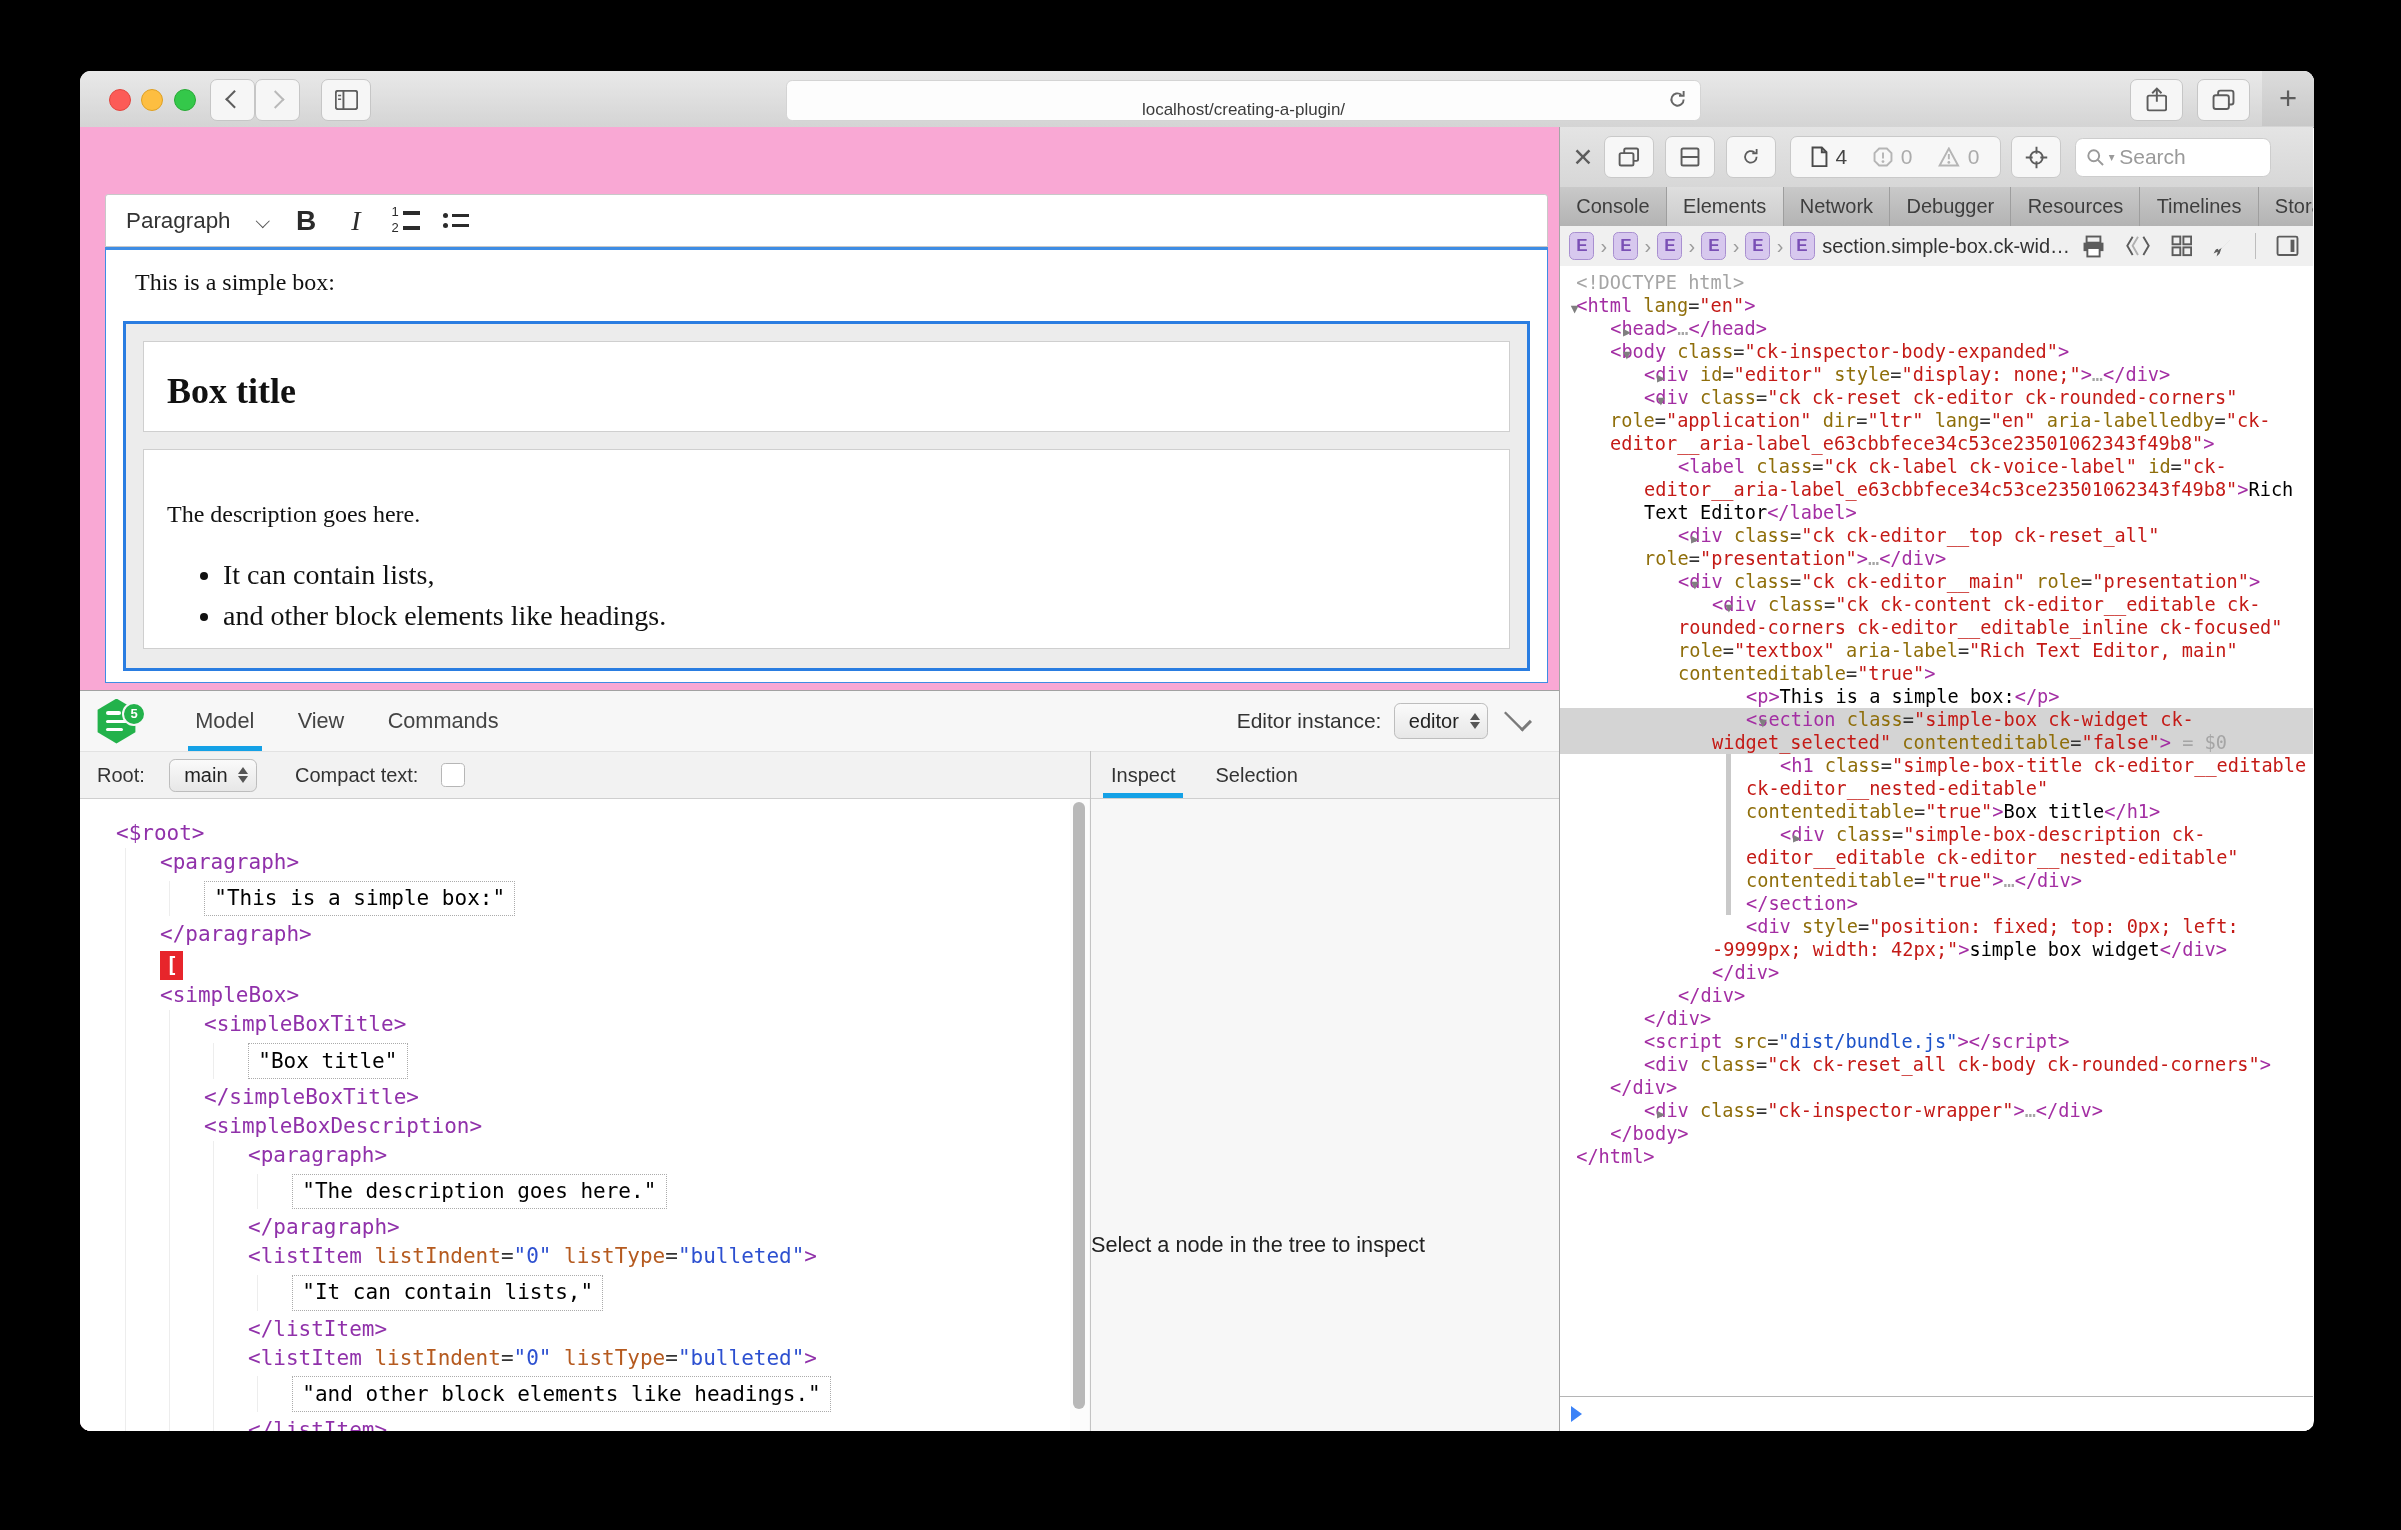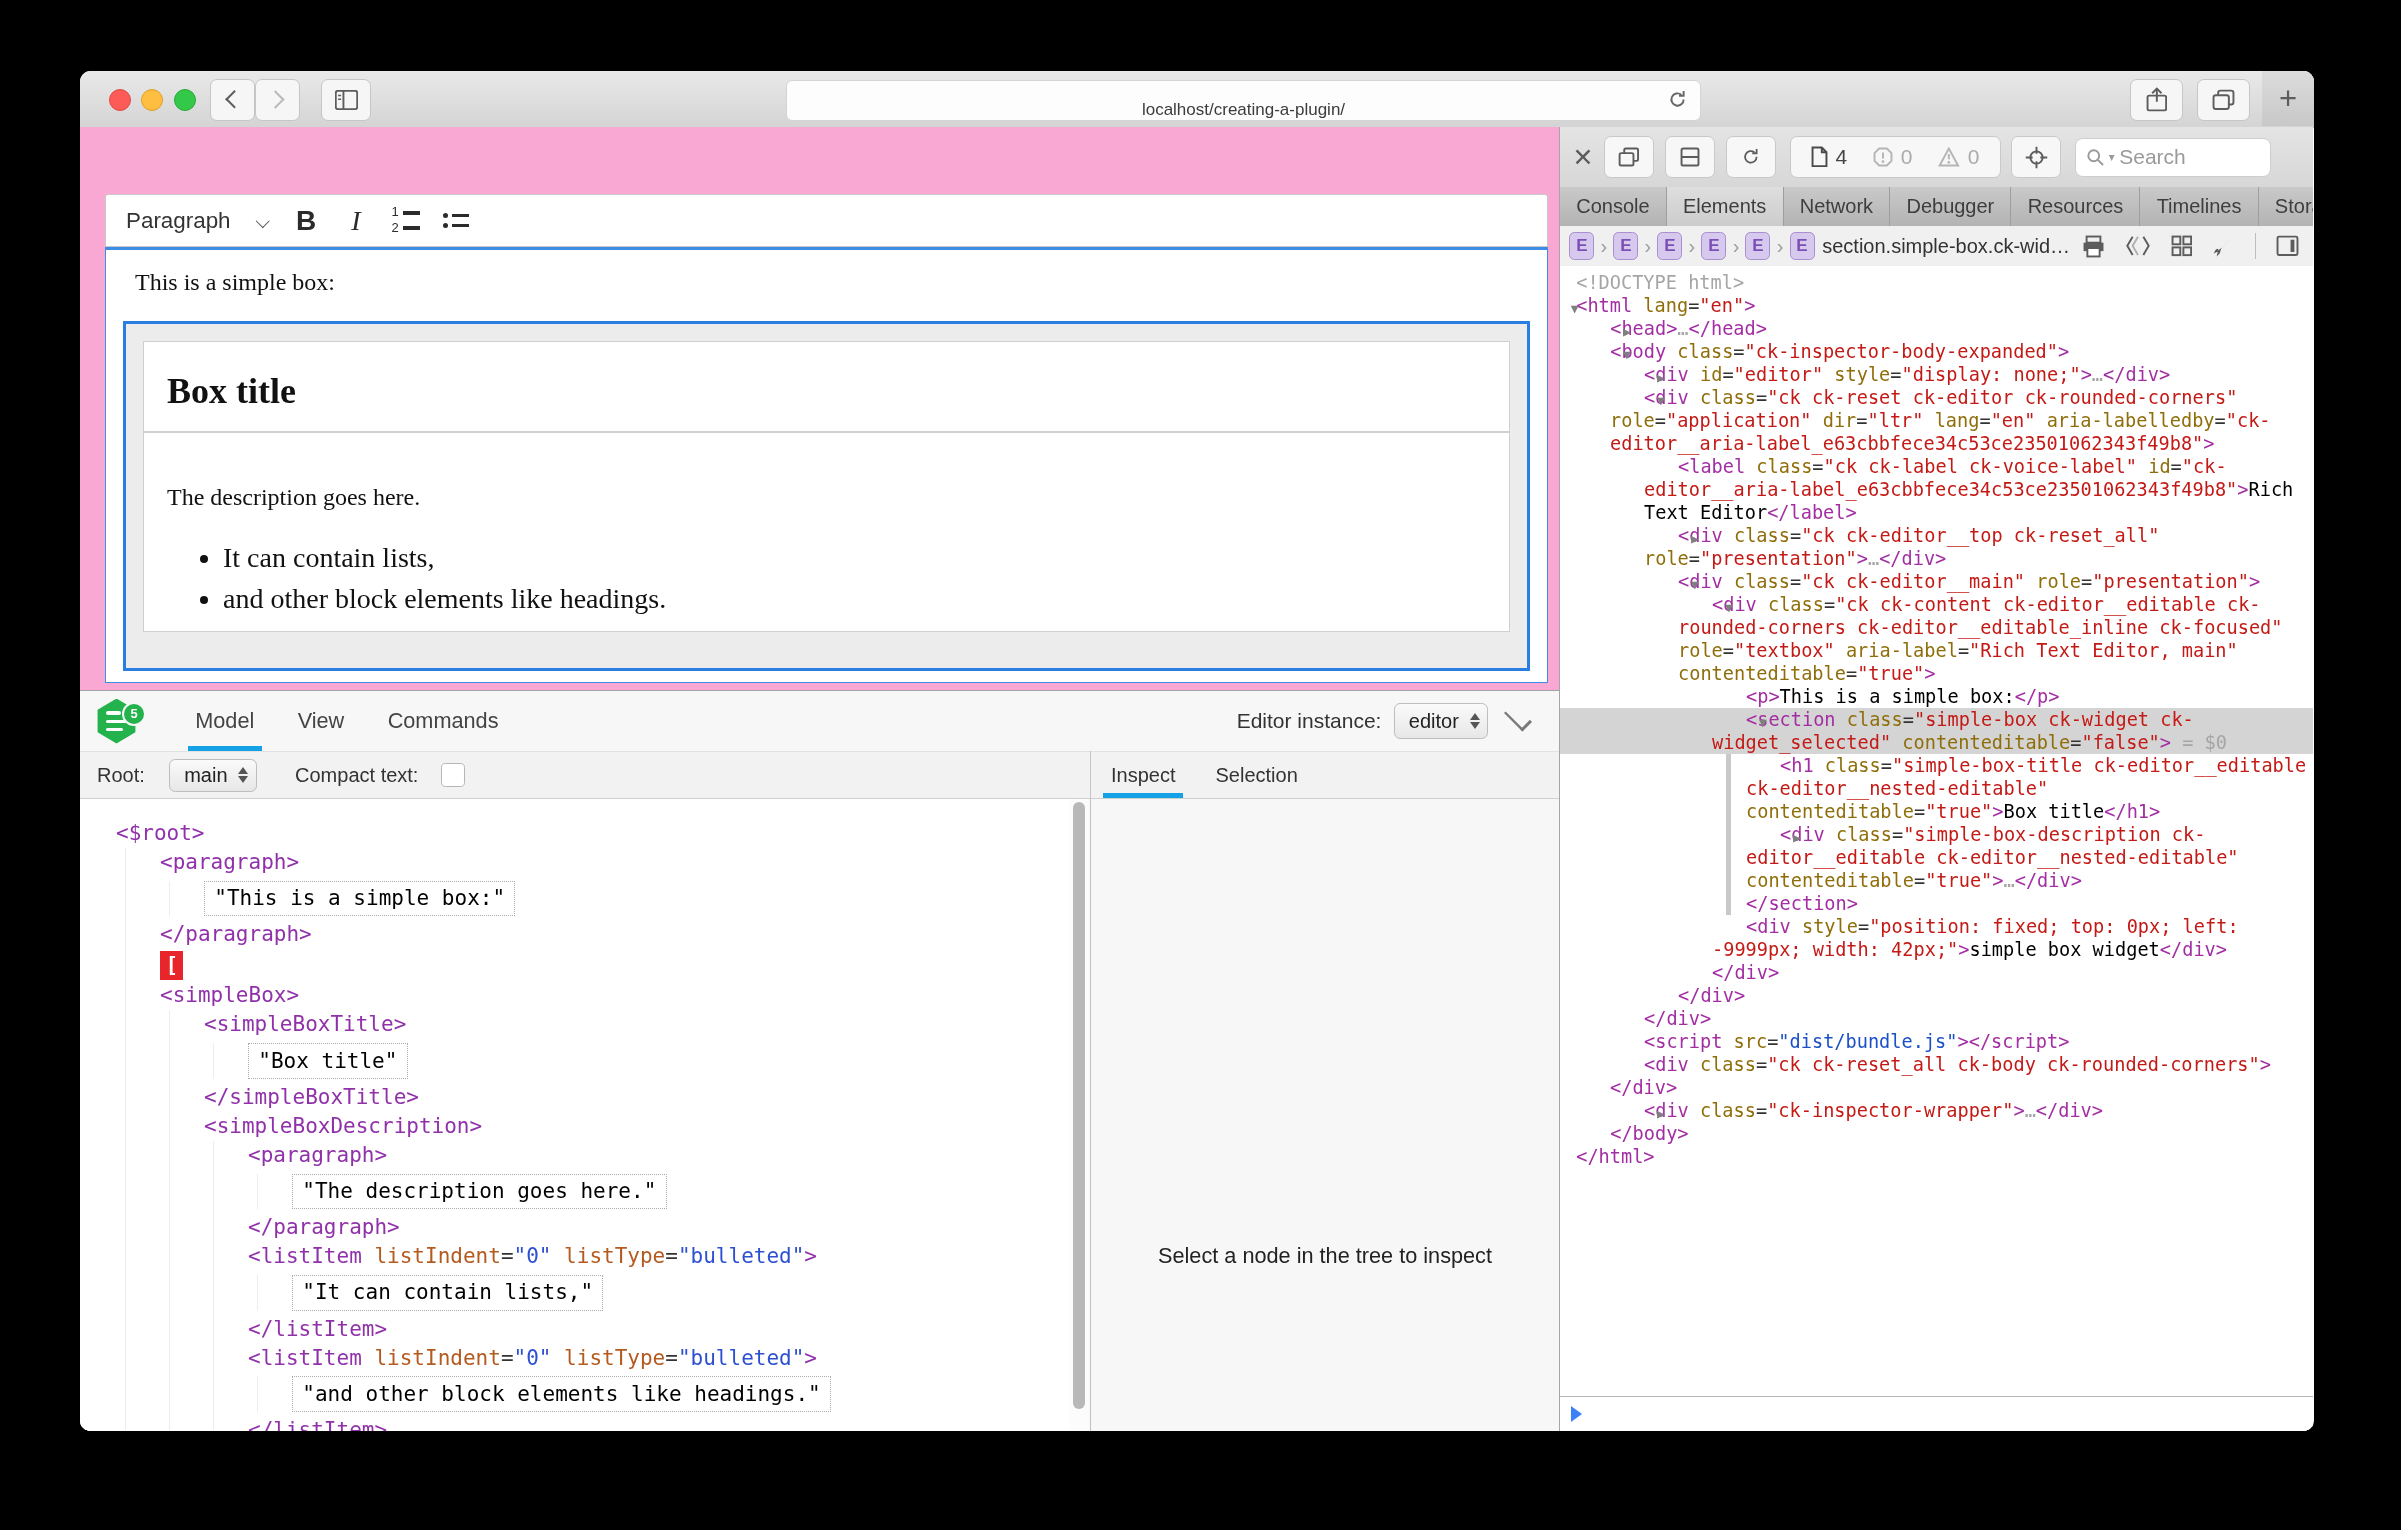--- a/index.html
+++ b/index.html
@@ -43,21 +43,21 @@
   .mini-li .bar{width:17px;height:3.9px;background:#2b2b2b;}
   .ed-content{position:absolute;left:25px;top:120px;width:1443px;height:436px;box-sizing:border-box;
     border:1.5px solid #3e8de4;border-top-width:3.1px;background:#fff;
     font-family:"Liberation Serif",serif;color:#111;}
   .ed-p{margin:18.6px 0 0 29px;font-size:24px;}
   .widget{position:absolute;left:17px;right:17px;top:71px;height:350px;box-sizing:border-box;
     border:3.1px solid #2a7de1;background:#ececec;padding:17px;}
   .wbox{background:#fff;border:0.8px solid #cfcfcf;box-sizing:border-box;}
   .wtitle{height:91px;padding:18.6px 23px;}
   .wtitle h1{margin:9.3px 0 0 0;font-size:36px;font-family:"Liberation Serif",serif;}
-  .wdesc{height:200px;padding:7.7px 23px;}
+  .wdesc{margin-top:17px;height:200px;padding:7.7px 23px;}
   .wdesc p{font-size:24px;margin:43px 0 0 0;}
   .wdesc ul{margin:31px 0 0 0;padding-left:56px;}
   .wdesc li{font-size:28px;margin:9.3px 0;}
   
   .inspector{position:absolute;left:0;top:563px;width:1479px;bottom:0;background:#f7f7f7;
     border-top:0.8px solid #a2a2a2;box-sizing:border-box;}
   .ins-header{position:absolute;left:0;top:0;right:0;height:60px;display:flex;align-items:center;}
   .ck-logo{position:relative;width:42px;height:45px;margin-left:15.5px;background:var(--green);
     clip-path:polygon(50% 0,95% 25%,95% 75%,50% 100%,5% 75%,5% 25%);}
   .ck-logo .l{position:absolute;left:10px;height:3.9px;background:#fff;border-radius:2.3px;}
@@ -82,21 +82,21 @@
   .checkbox{width:21.7px;height:21.7px;background:#fff;border:0.8px solid #b6b6b6;border-radius:4.6px;margin-left:10.8px;}
   .ins-subrow-r{position:absolute;left:1011px;top:60px;right:0;height:48px;background:#f2f2f2;
     border-top:0.8px solid #e2e2e2;border-bottom:0.8px solid #cfcfcf;box-sizing:border-box;display:flex;}
   .rtab{position:relative;padding:0 20px;display:flex;align-items:center;font-size:20px;color:#333;}
   .rtab.active::after{content:"";position:absolute;left:12.4px;right:12.4px;bottom:0;height:4.6px;background:var(--underline);}
   .tree-area{position:absolute;left:0;top:108px;width:990px;bottom:0;background:#fff;overflow:hidden;}
   .scrollstrip{position:absolute;left:990px;top:108px;width:19.3px;bottom:0;background:#fcfcfc;}
   .scrollthumb{position:absolute;left:3.1px;top:3.1px;width:12.4px;height:96%;background:#b8b8b8;border-radius:6.2px;}
   .vdivider{position:absolute;left:1010px;top:60px;width:0.8px;bottom:0;background:#c4c4c4;}
   .inspect-body{position:absolute;left:1011px;top:108px;right:0;bottom:0;background:#f7f7f7;}
-  .inspect-msg{position:absolute;left:0;right:0;top:444px;text-align:center;font-size:21.7px;color:#222;}
+  .inspect-msg{position:absolute;left:0;right:0;top:433px;font-size:21.7px;color:#222;}
   
   #model-tree{padding:20px 0 0 36px;font-family:"DejaVu Sans Mono",monospace;font-size:21px;line-height:29px;color:#000;}
   .mt-kids{margin-left:9px;border-left:0.8px solid #ededed;padding-left:34px;}
   .mt-line{white-space:nowrap;}
   .mt-t{color:var(--tagm);}
   .mt-a{color:var(--attrm);}
   .mt-v{color:var(--valm);}
   .mt-p{color:#333;}
   .mt-tline{margin:3.9px 0;}
   .mt-text{display:inline-block;border:0.8px dotted #ababab;padding:2.3px 9.3px;background:#fff;}

